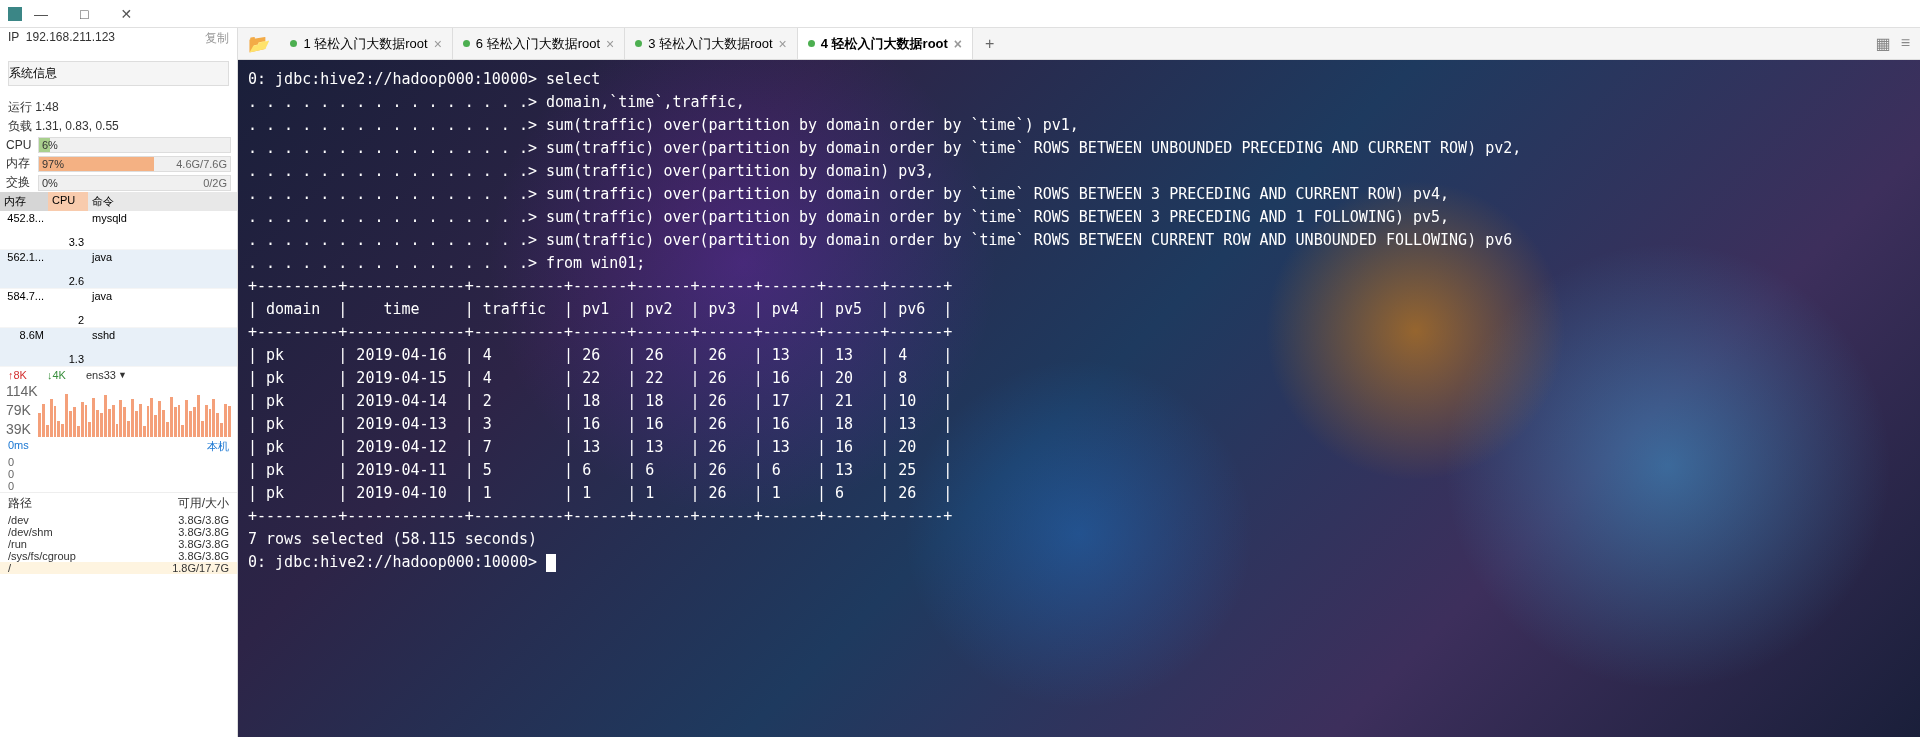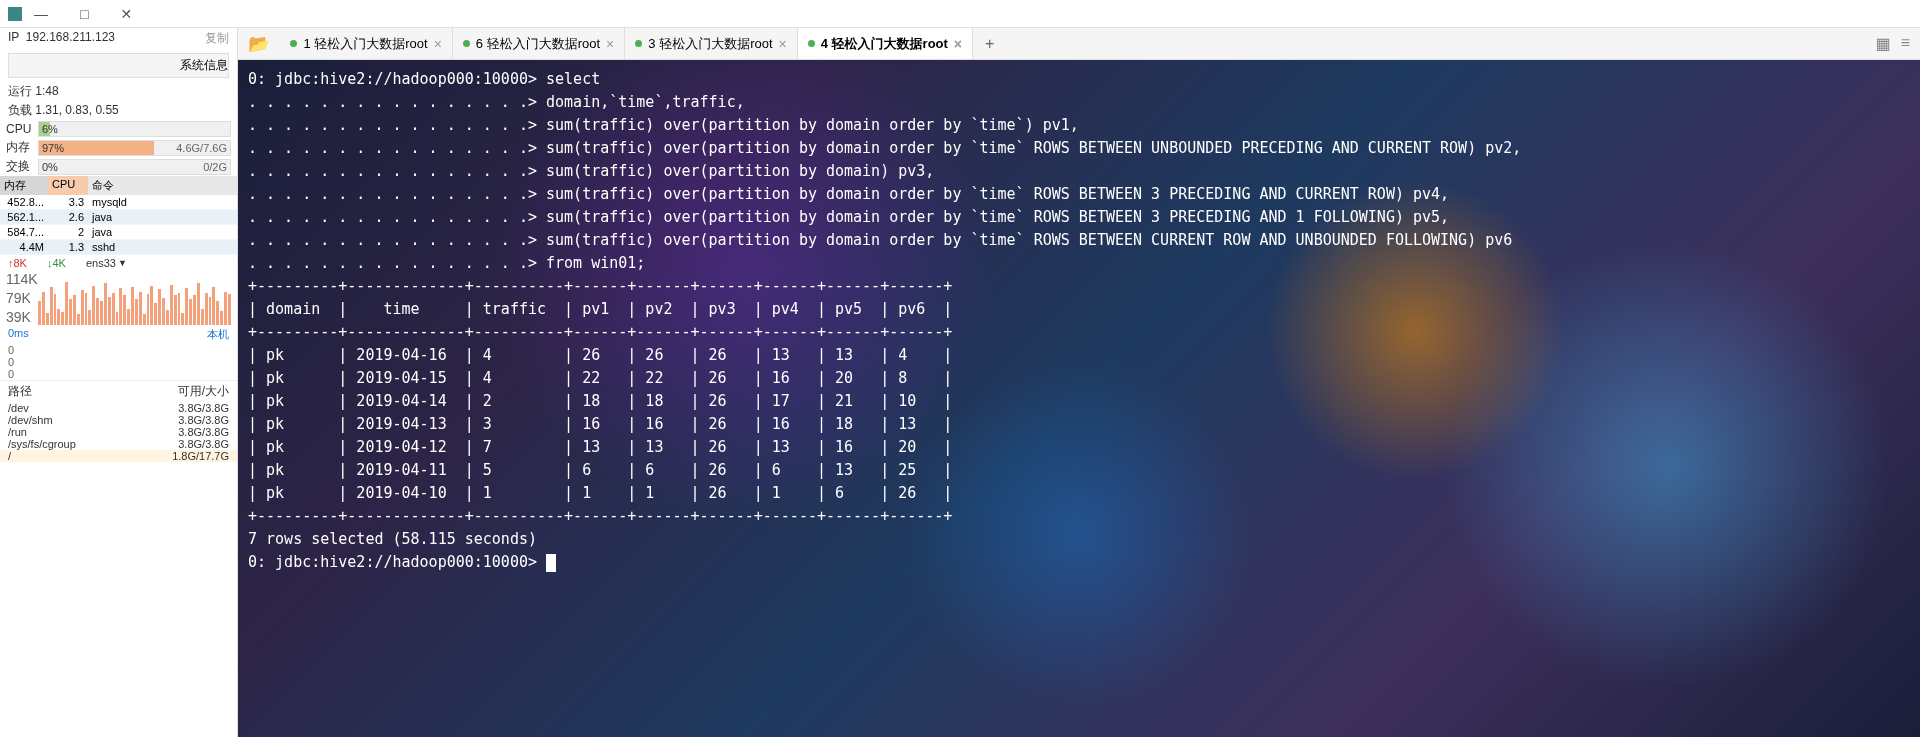--- a/index.html
+++ b/index.html
@@ -8,38 +8,38 @@
     .titlebar .app-icon { width: 14px; height: 14px; background: #3b8686; margin-right: 6px; }
     .titlebar .title { flex: 1; color: #333; }
     .win-controls { display: flex; gap: 20px; font-size: 14px; color: #555; }
     .win-controls span { cursor: pointer; padding: 2px 6px; }
     .main { display: flex; height: calc(100vh - 28px); }
     .sidebar { width: 238px; min-width: 238px; background: #fff; border-right: 1px solid #ddd; display: flex; flex-direction: column; font-size: 12px; }
     .sync-row { display: flex; align-items: center; padding: 4px 8px; color: #333; }
     .sync-dot { width: 8px; height: 8px; background: #aaa; border-radius: 50%; margin-left: 4px; }
     .ip-row { display: flex; justify-content: space-between; padding: 2px 8px; color: #333; }
     .copy-link { color: #999; cursor: pointer; }
-    .sysinfo-btn { margin: 4px 8px; padding: 3px 0; text-align: right; background: #f5f5f5; border: 1px solid #ddd; cursor: pointer; font-family: Liberation Mono, monospace; }
+    .sysinfo-btn { margin: 12px 8px; padding: 3px 0; text-align: left; background: #f5f5f5; border: 1px solid #ddd; cursor: pointer; font-family: Liberation Mono, monospace; }
     .stat-line { padding: 1px 8px; color: #333; }
     .meter-row { display: flex; align-items: center; padding: 1px 6px; gap: 4px; }
     .meter-label { width: 28px; color: #333; }
     .meter { flex: 1; height: 16px; background: #f0f0f0; border: 1px solid #ddd; position: relative; display: flex; align-items: center; }
     .meter-fill { height: 100%; background: #f4b183; }
     .meter-fill.green { background: #a9d08e; }
     .meter-text { position: absolute; left: 3px; font-size: 11px; color: #333; }
     .meter-right { position: absolute; right: 3px; font-size: 11px; color: #666; }
     .proc-header { display: flex; background: #e8e8e8; font-size: 11px; }
     .proc-header > div { padding: 2px 4px; }
     .ph-mem { width: 48px; background: #d6d6d6; }
     .ph-cpu { width: 40px; background: #f8cbad; }
     .ph-cmd { flex: 1; }
     .proc-row { display: flex; font-size: 11px; border-bottom: 1px solid #f5f5f5; }
     .proc-row > div { padding: 1px 4px; }
     .pr-mem { width: 48px; text-align: right; }
-    .pr-cpu { width: 40px; text-align: right; }
+    .pr-cpu { width: 40px; text-align: right; margin-top: 24px; }
     .pr-cmd { flex: 1; }
     .proc-row.hl { background: #e8f0f8; }
     .net-row { display: flex; align-items: center; padding: 2px 8px; gap: 20px; font-size: 11px; }
     .net-up { color: #d32f2f; }
     .net-dn { color: #388e3c; }
     .net-if { color: #333; display:flex; align-items:center; gap:2px; }
     .chart { height: 54px; margin: 0 6px; position: relative; }
     .chart .ylabels { position: absolute; left: 0; top: 0; height: 100%; display: flex; flex-direction: column; justify-content: space-between; font-size: 14px; color: #666; }
     .bars { position: absolute; left: 32px; right: 0; bottom: 0; height: 100%; display: flex; align-items: flex-end; gap: 1px; }
     .bars span { width: 3px; background: #f4a07a; }
@@ -133,21 +133,21 @@
           <div class="pr-mem">562.1...</div>
           <div class="pr-cpu">2.6</div>
           <div class="pr-cmd">java</div>
         </div>
         <div class="proc-row">
           <div class="pr-mem">584.7...</div>
           <div class="pr-cpu">2</div>
           <div class="pr-cmd">java</div>
         </div>
         <div class="proc-row hl">
-          <div class="pr-mem">4.4M</div>
+          <div class="pr-mem">8.6M</div>
           <div class="pr-cpu">1.3</div>
           <div class="pr-cmd">sshd</div>
         </div>
       </div>
     <div class="net-row">
       <span class="net-up">↑<span>8K</span></span>
       <span class="net-dn">↓<span>4K</span></span>
       <span class="net-if">
           <span>ens33</span>
           <span class="chev">▼</span>

